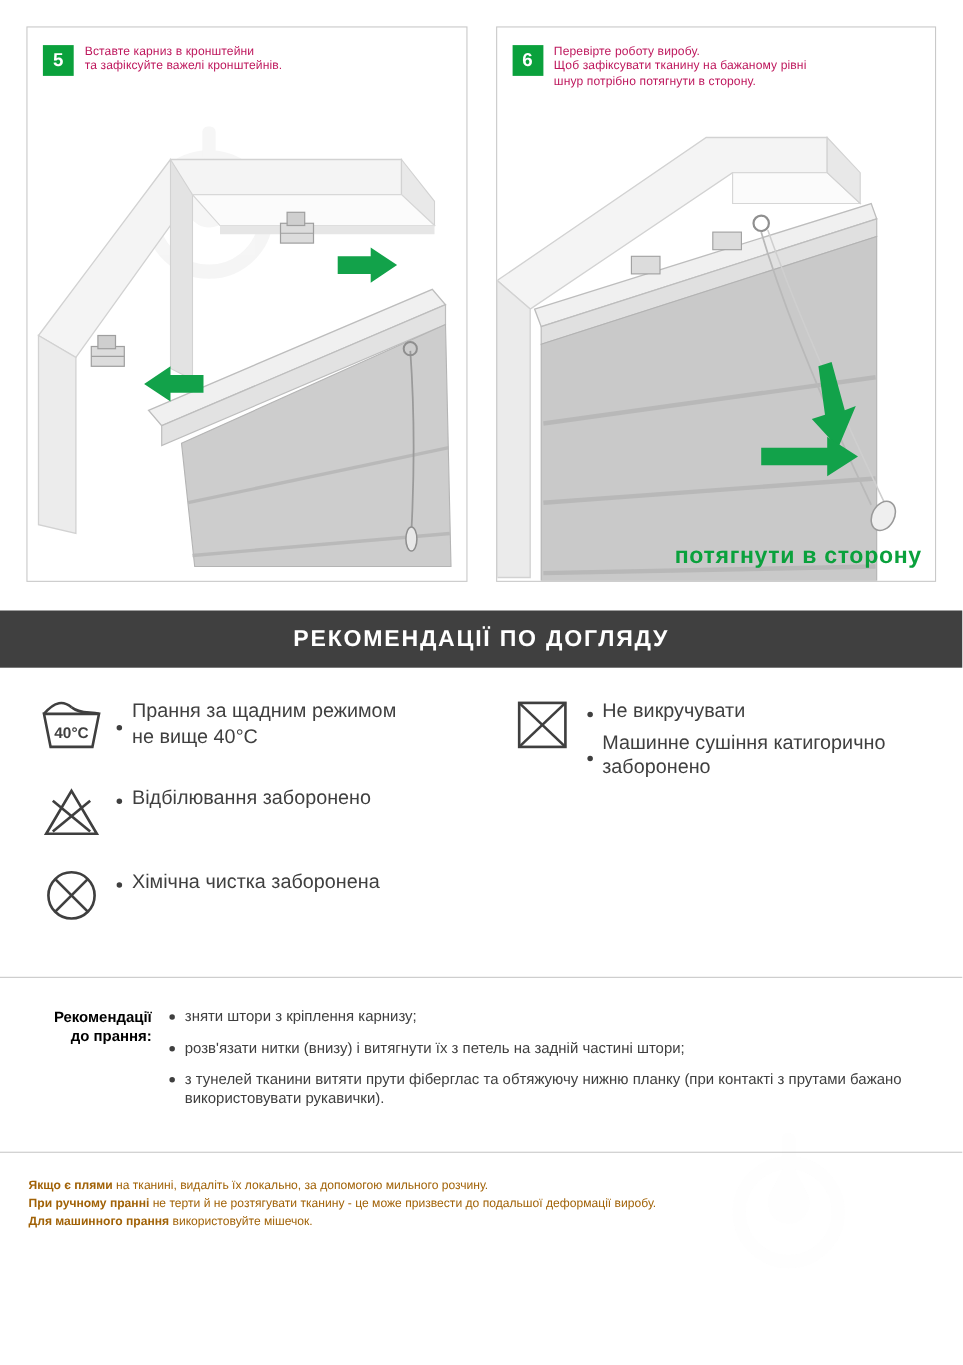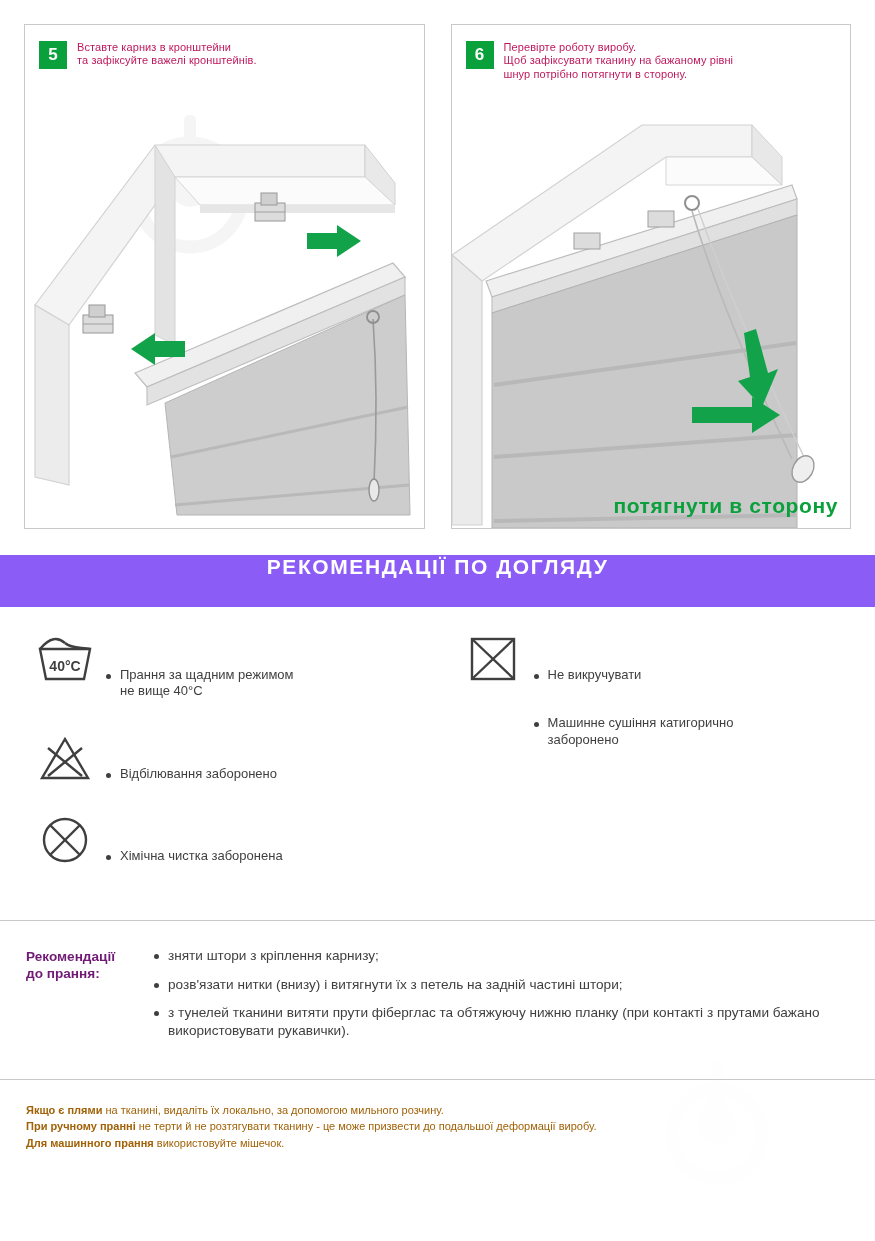--- a/index.html
+++ b/index.html
@@ -83,22 +83,23 @@
     font-size: 21px;
     font-weight: bold;
     letter-spacing: .6px;
     white-space: nowrap;
   }
 
   
   .care-banner {
     margin-top: 26px;
     height: 52px;
-    background: #8b5cf6;
-    display: flex;
+    background: #404040;
+    display: flex;
+    align-items: center;
     justify-content: center;
   }
   .care-banner h2 {
     margin: 0;
     color: #ffffff;
     font-size: 21px;
     font-weight: bold;
     letter-spacing: 1.6px;
   }
 
@@ -123,27 +124,26 @@
     flex: none;
     display: flex;
     justify-content: flex-start;
     padding-top: 2px;
   }
   .care-lines {
     padding-top: 2px;
   }
   .care-line {
     display: flex;
-    align-items: flex-start;
-    font-size: 13px;
+    align-items: center;
+    font-size: 18px;
     line-height: 1.25;
     color: #3f3f3f;
     margin-bottom: 6px;
     white-space: pre-line;
-    margin-top: 32px;
   }
   .bullet {
     width: 5px;
     height: 5px;
     background: #3f3f3f;
     border-radius: 50%;
     margin: 7px 9px 0 0;
     flex: none;
   }
 
@@ -156,24 +156,24 @@
 
   
   .wash-block {
     display: flex;
     padding: 26px 26px 22px 26px;
     box-sizing: border-box;
   }
   .wash-title {
     width: 112px;
     flex: none;
-    text-align: left;
+    text-align: right;
     font-size: 13.6px;
     font-weight: bold;
-    color: #701a75;
+    color: #000000;
     line-height: 1.25;
     white-space: pre-line;
     padding-top: 2px;
   }
   .wash-list {
     padding-left: 16px;
   }
   .wash-line {
     display: flex;
     align-items: flex-start;

